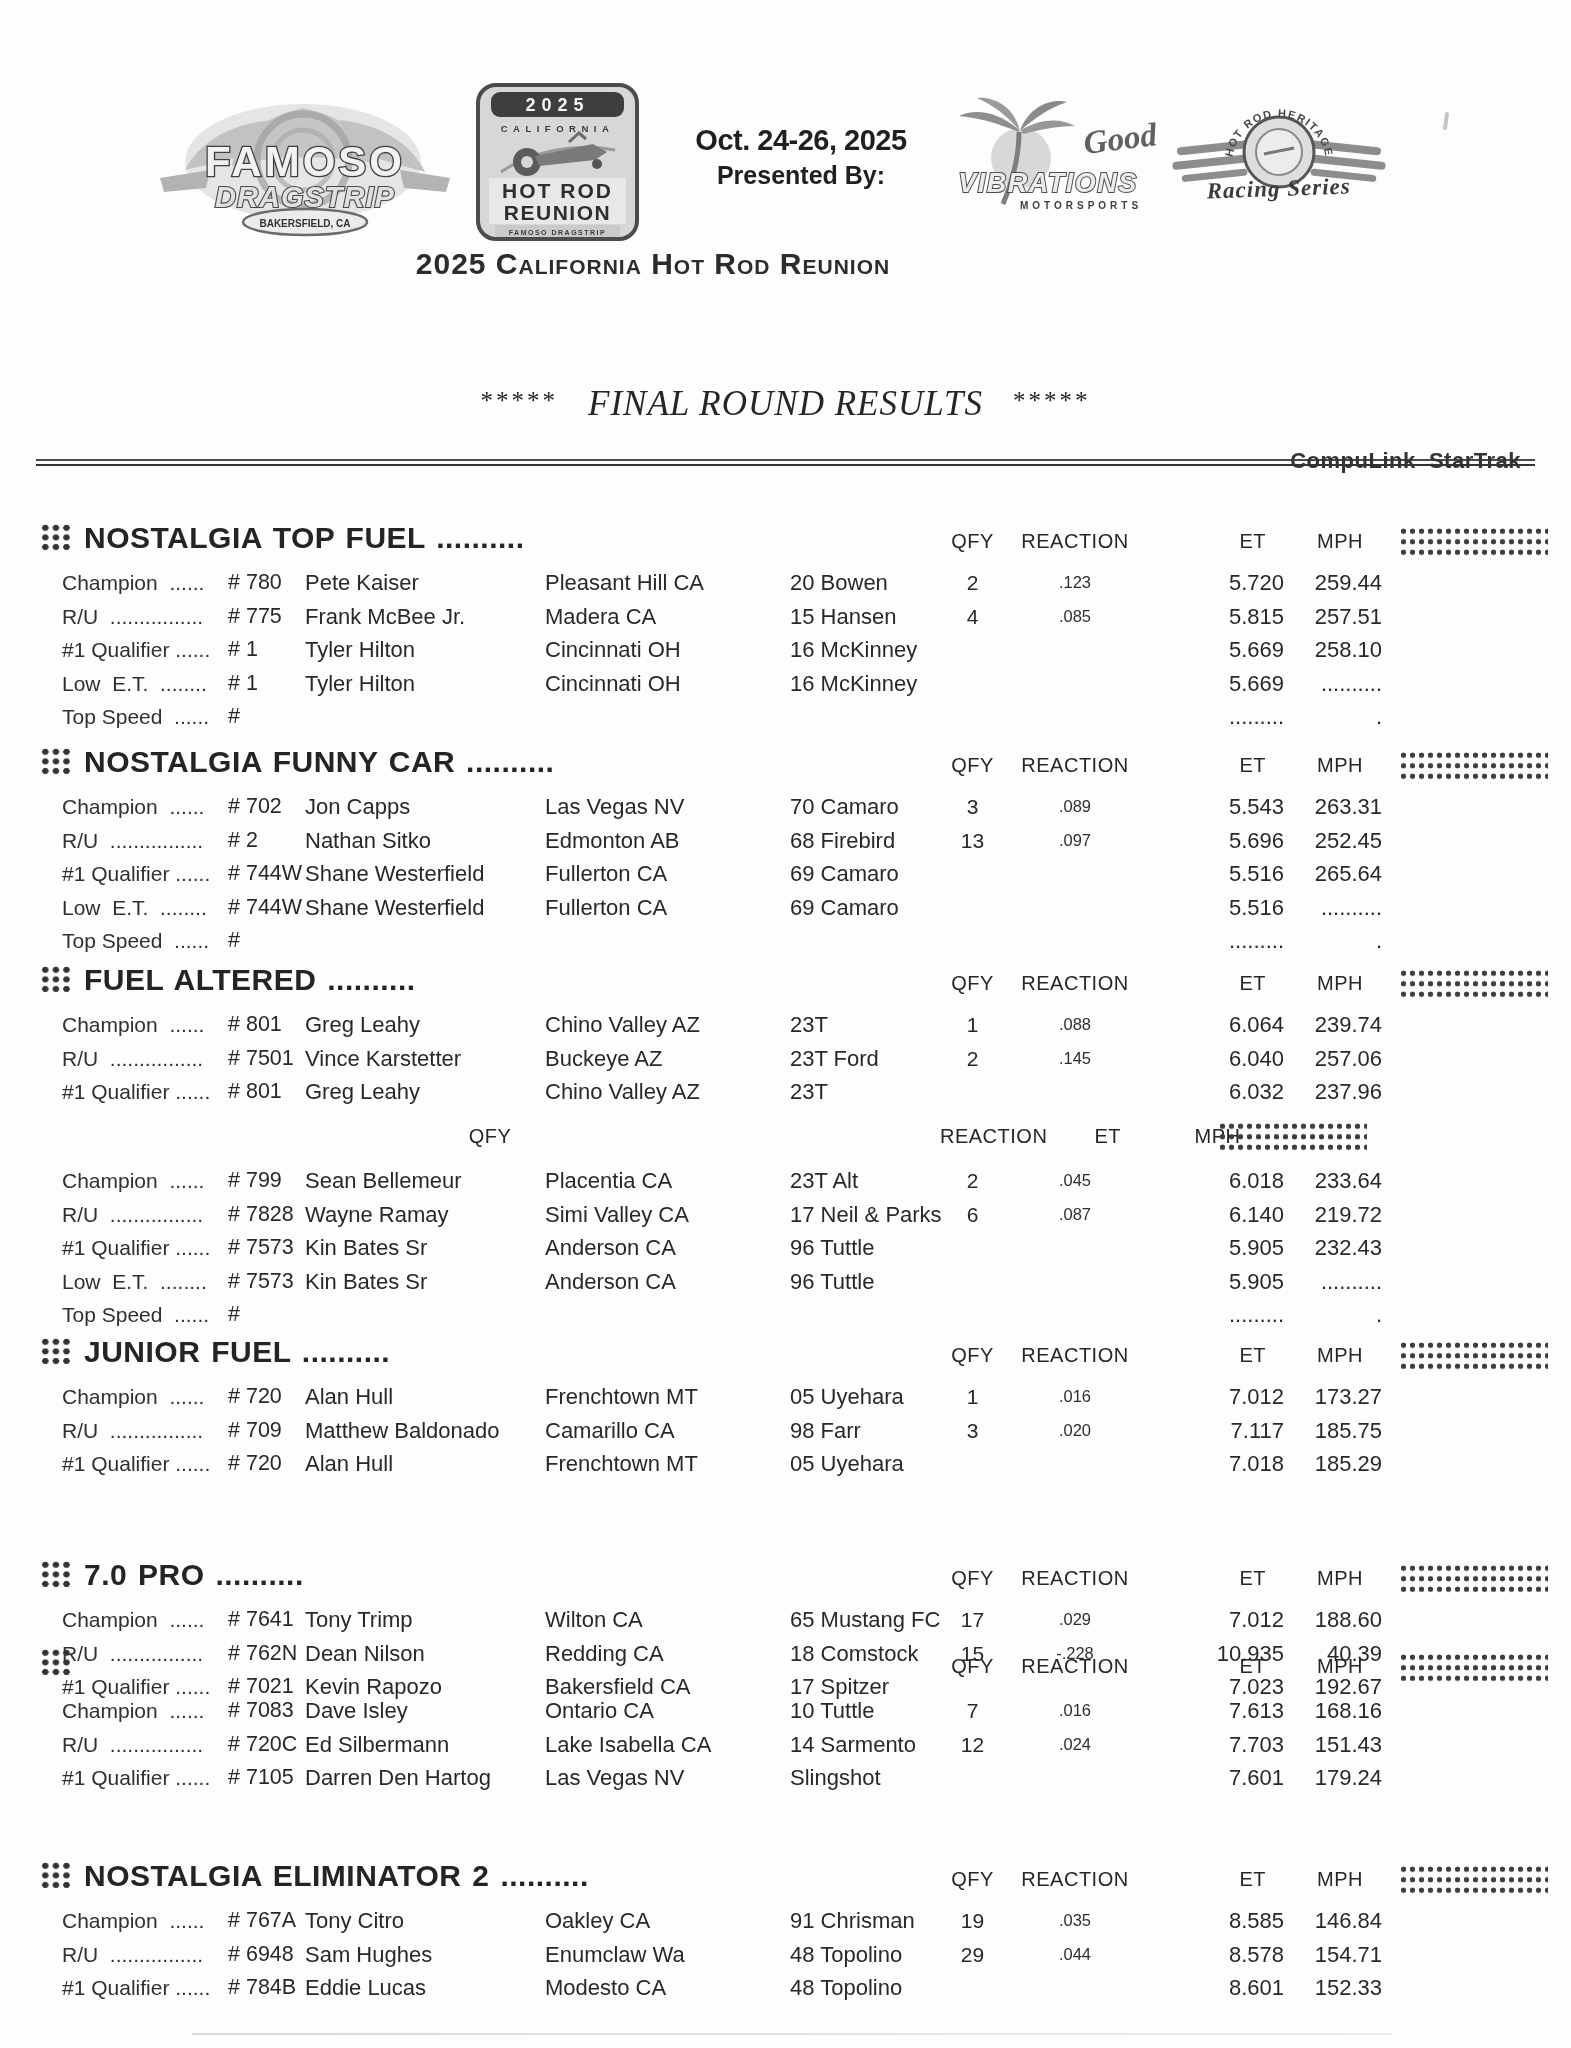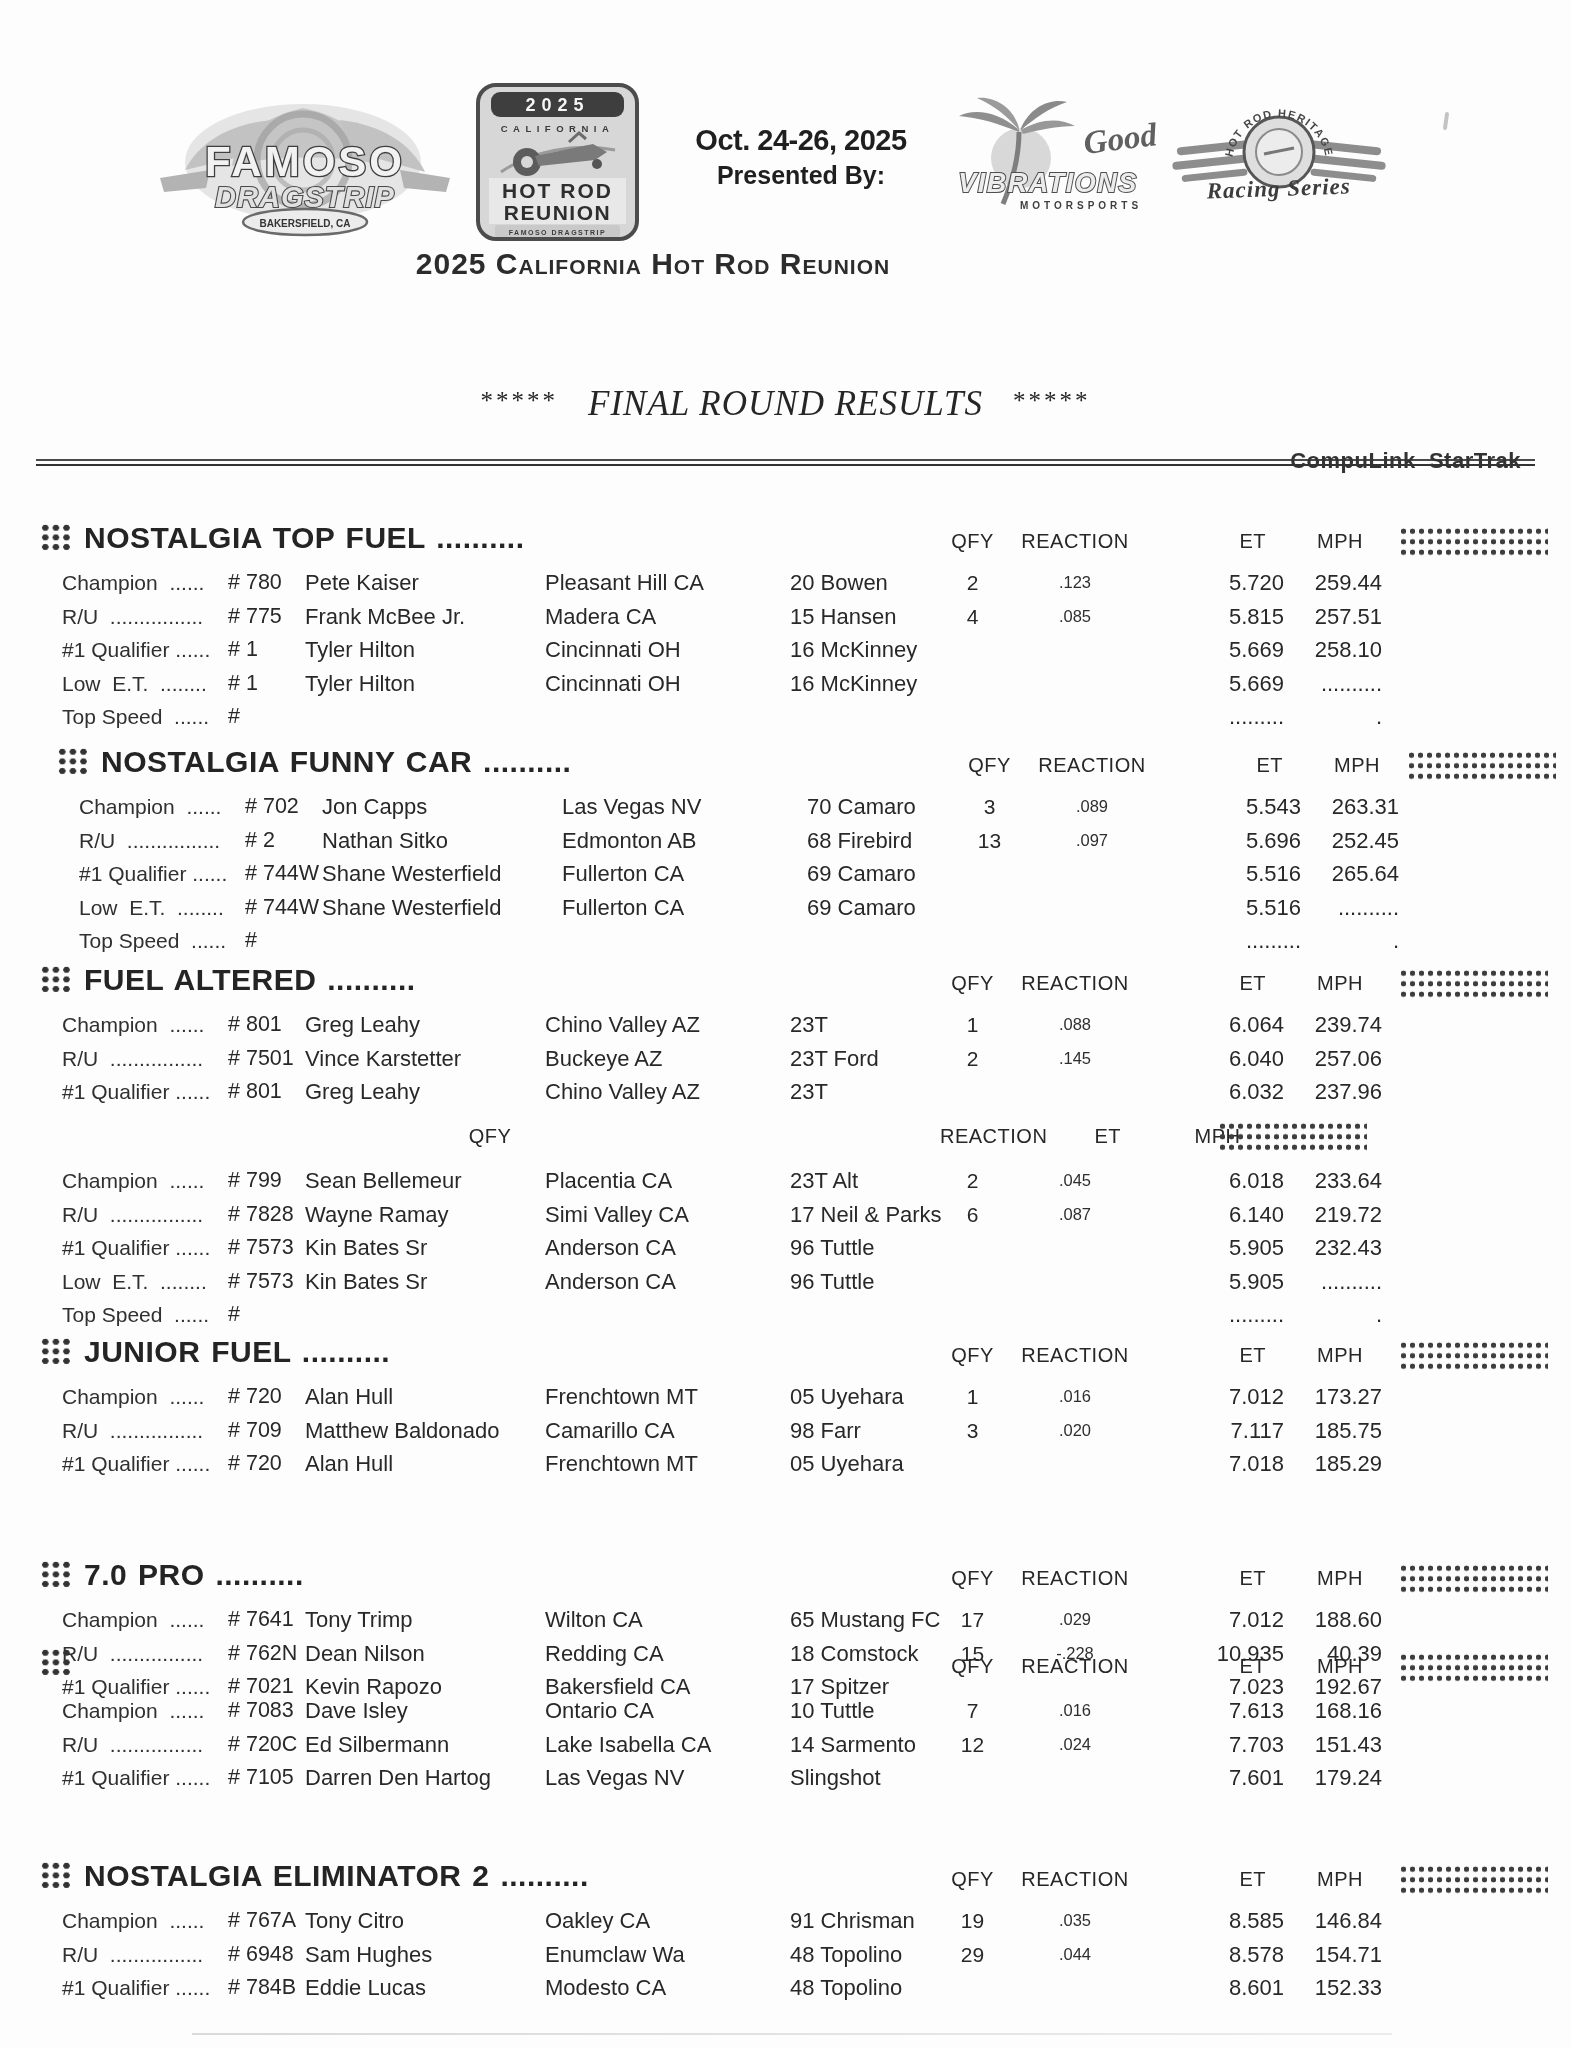--- a/index.html
+++ b/index.html
@@ -221,21 +221,21 @@
     <span class="c-name"></span>
     <span class="c-city"></span>
     <span class="c-car"></span>
     <span class="c-qfy"></span>
     <span class="c-rea"></span>
     <span class="c-et">.........</span>
     <span class="c-mph">.</span>
   </div>
         </div>
   </section>
-      <section class="sec" style="top: 740px; padding-left: 17px;">
+      <section class="sec" style="top: 740px;">
     <div class="sec-head">
       <span><span class="sec-icon"></span><span class="sec-title">NOSTALGIA FUNNY CAR ..........</span></span>
       <span class="h c-qfy">QFY</span>
       <span class="h c-rea">REACTION</span>
       <span class="h c-et">ET</span>
       <span class="h c-mph">MPH</span>
       <span class="dotblock"></span>
     </div>
     <div class="sec-rows">
           <div class="sec-row">

